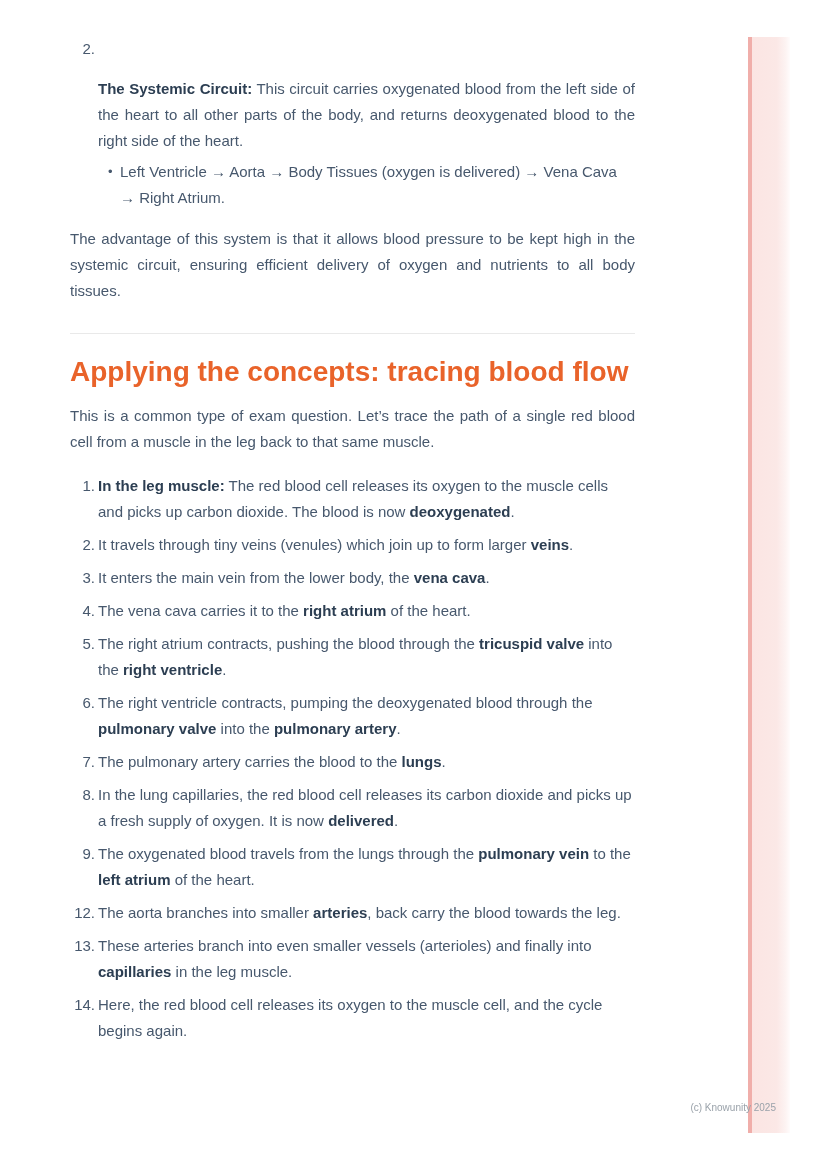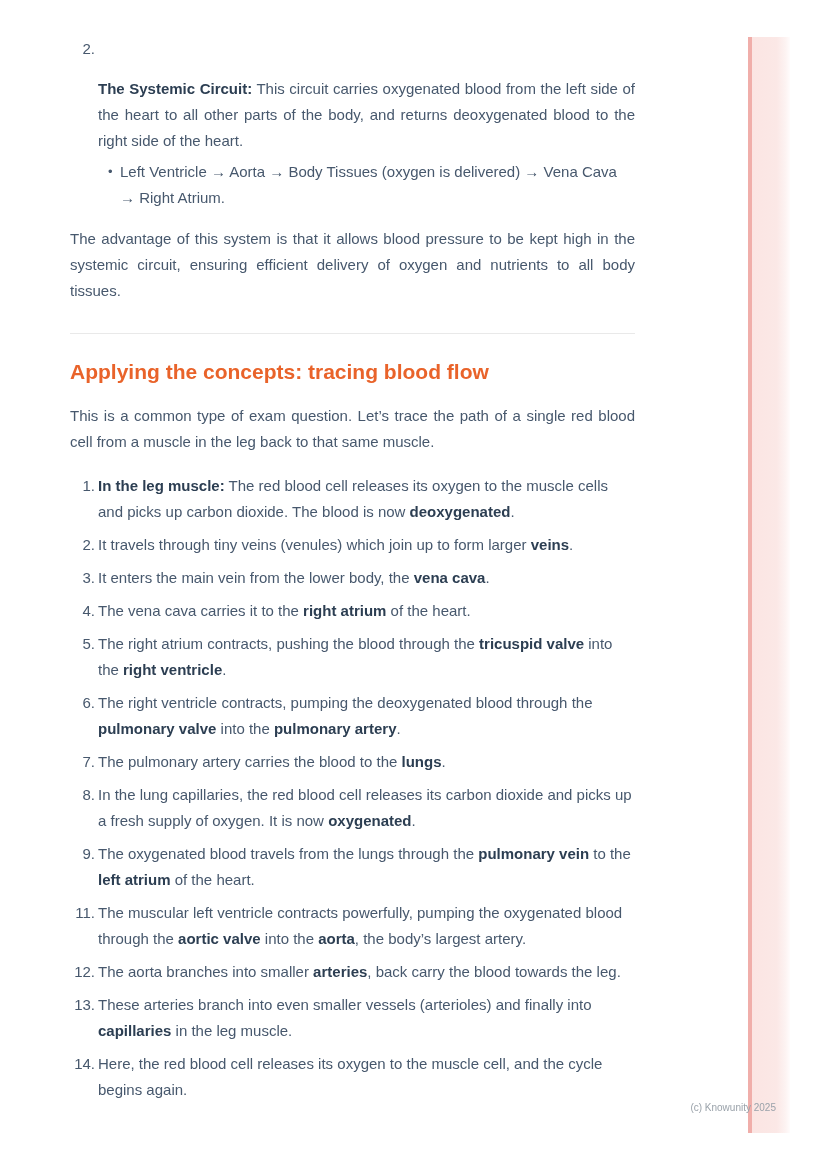--- a/index.html
+++ b/index.html
@@ -33,21 +33,21 @@
   .bullet-row .marker{flex:0 0 12px;margin-left:10px;color:#47586d;font-size:13px;}
   .bullet-row .txt{flex:1;}
 
   .para{margin:0;text-align:justify;}
   .para-advantage{margin-top:15px;}
 
   .divider{height:1px;background:#e9e9e9;margin-top:29px;}
 
   .heading{
     margin:24px 0 0 0;
-    font-size:21px;line-height:28px;font-weight:bold;
+    font-size:28px;line-height:28px;font-weight:bold;
     color:#e9632a;
   }
 
   .para-intro{margin-top:17px;}
 
   .steps{margin-top:18px;}
   .step{display:flex;}
   .step + .step{margin-top:7px;}
   .step .num{flex:0 0 25px;text-align:right;margin-right:3px;}
   .step .txt{flex:1;}
@@ -109,29 +109,25 @@
         <div class="step">
           <span class="num">6.</span>
           <span class="txt"><span>The right ventricle contracts, pumping the deoxygenated blood through the </span><b>pulmonary valve</b><span> into the </span><b>pulmonary artery</b><span>.</span></span>
         </div>
         <div class="step">
           <span class="num">7.</span>
           <span class="txt"><span>The pulmonary artery carries the blood to the </span><b>lungs</b><span>.</span></span>
         </div>
         <div class="step">
           <span class="num">8.</span>
-          <span class="txt"><span>In the lung capillaries, the red blood cell releases its carbon dioxide and picks up a fresh supply of oxygen. It is now </span><b>oxygenated</b><span>.</span></span>
+          <span class="txt"><span>In the lung capillaries, the red blood cell releases its carbon dioxide and picks up a fresh supply of oxygen. It is now </span><b>delivered</b><span>.</span></span>
         </div>
         <div class="step">
           <span class="num">9.</span>
           <span class="txt"><span>The oxygenated blood travels from the lungs through the </span><b>pulmonary vein</b><span> to the </span><b>left atrium</b><span> of the heart.</span></span>
-        </div>
-        <div class="step">
-          <span class="num">11.</span>
-          <span class="txt"><span>The muscular left ventricle contracts powerfully, pumping the oxygenated blood through the </span><b>aortic valve</b><span> into the </span><b>aorta</b><span>, the body’s largest artery.</span></span>
         </div>
         <div class="step">
           <span class="num">12.</span>
           <span class="txt"><span>The aorta branches into smaller </span><b>arteries</b><span>, back carry the blood towards the leg.</span></span>
         </div>
         <div class="step">
           <span class="num">13.</span>
           <span class="txt"><span>These arteries branch into even smaller vessels (arterioles) and finally into </span><b>capillaries</b><span> in the leg muscle.</span></span>
         </div>
         <div class="step">

